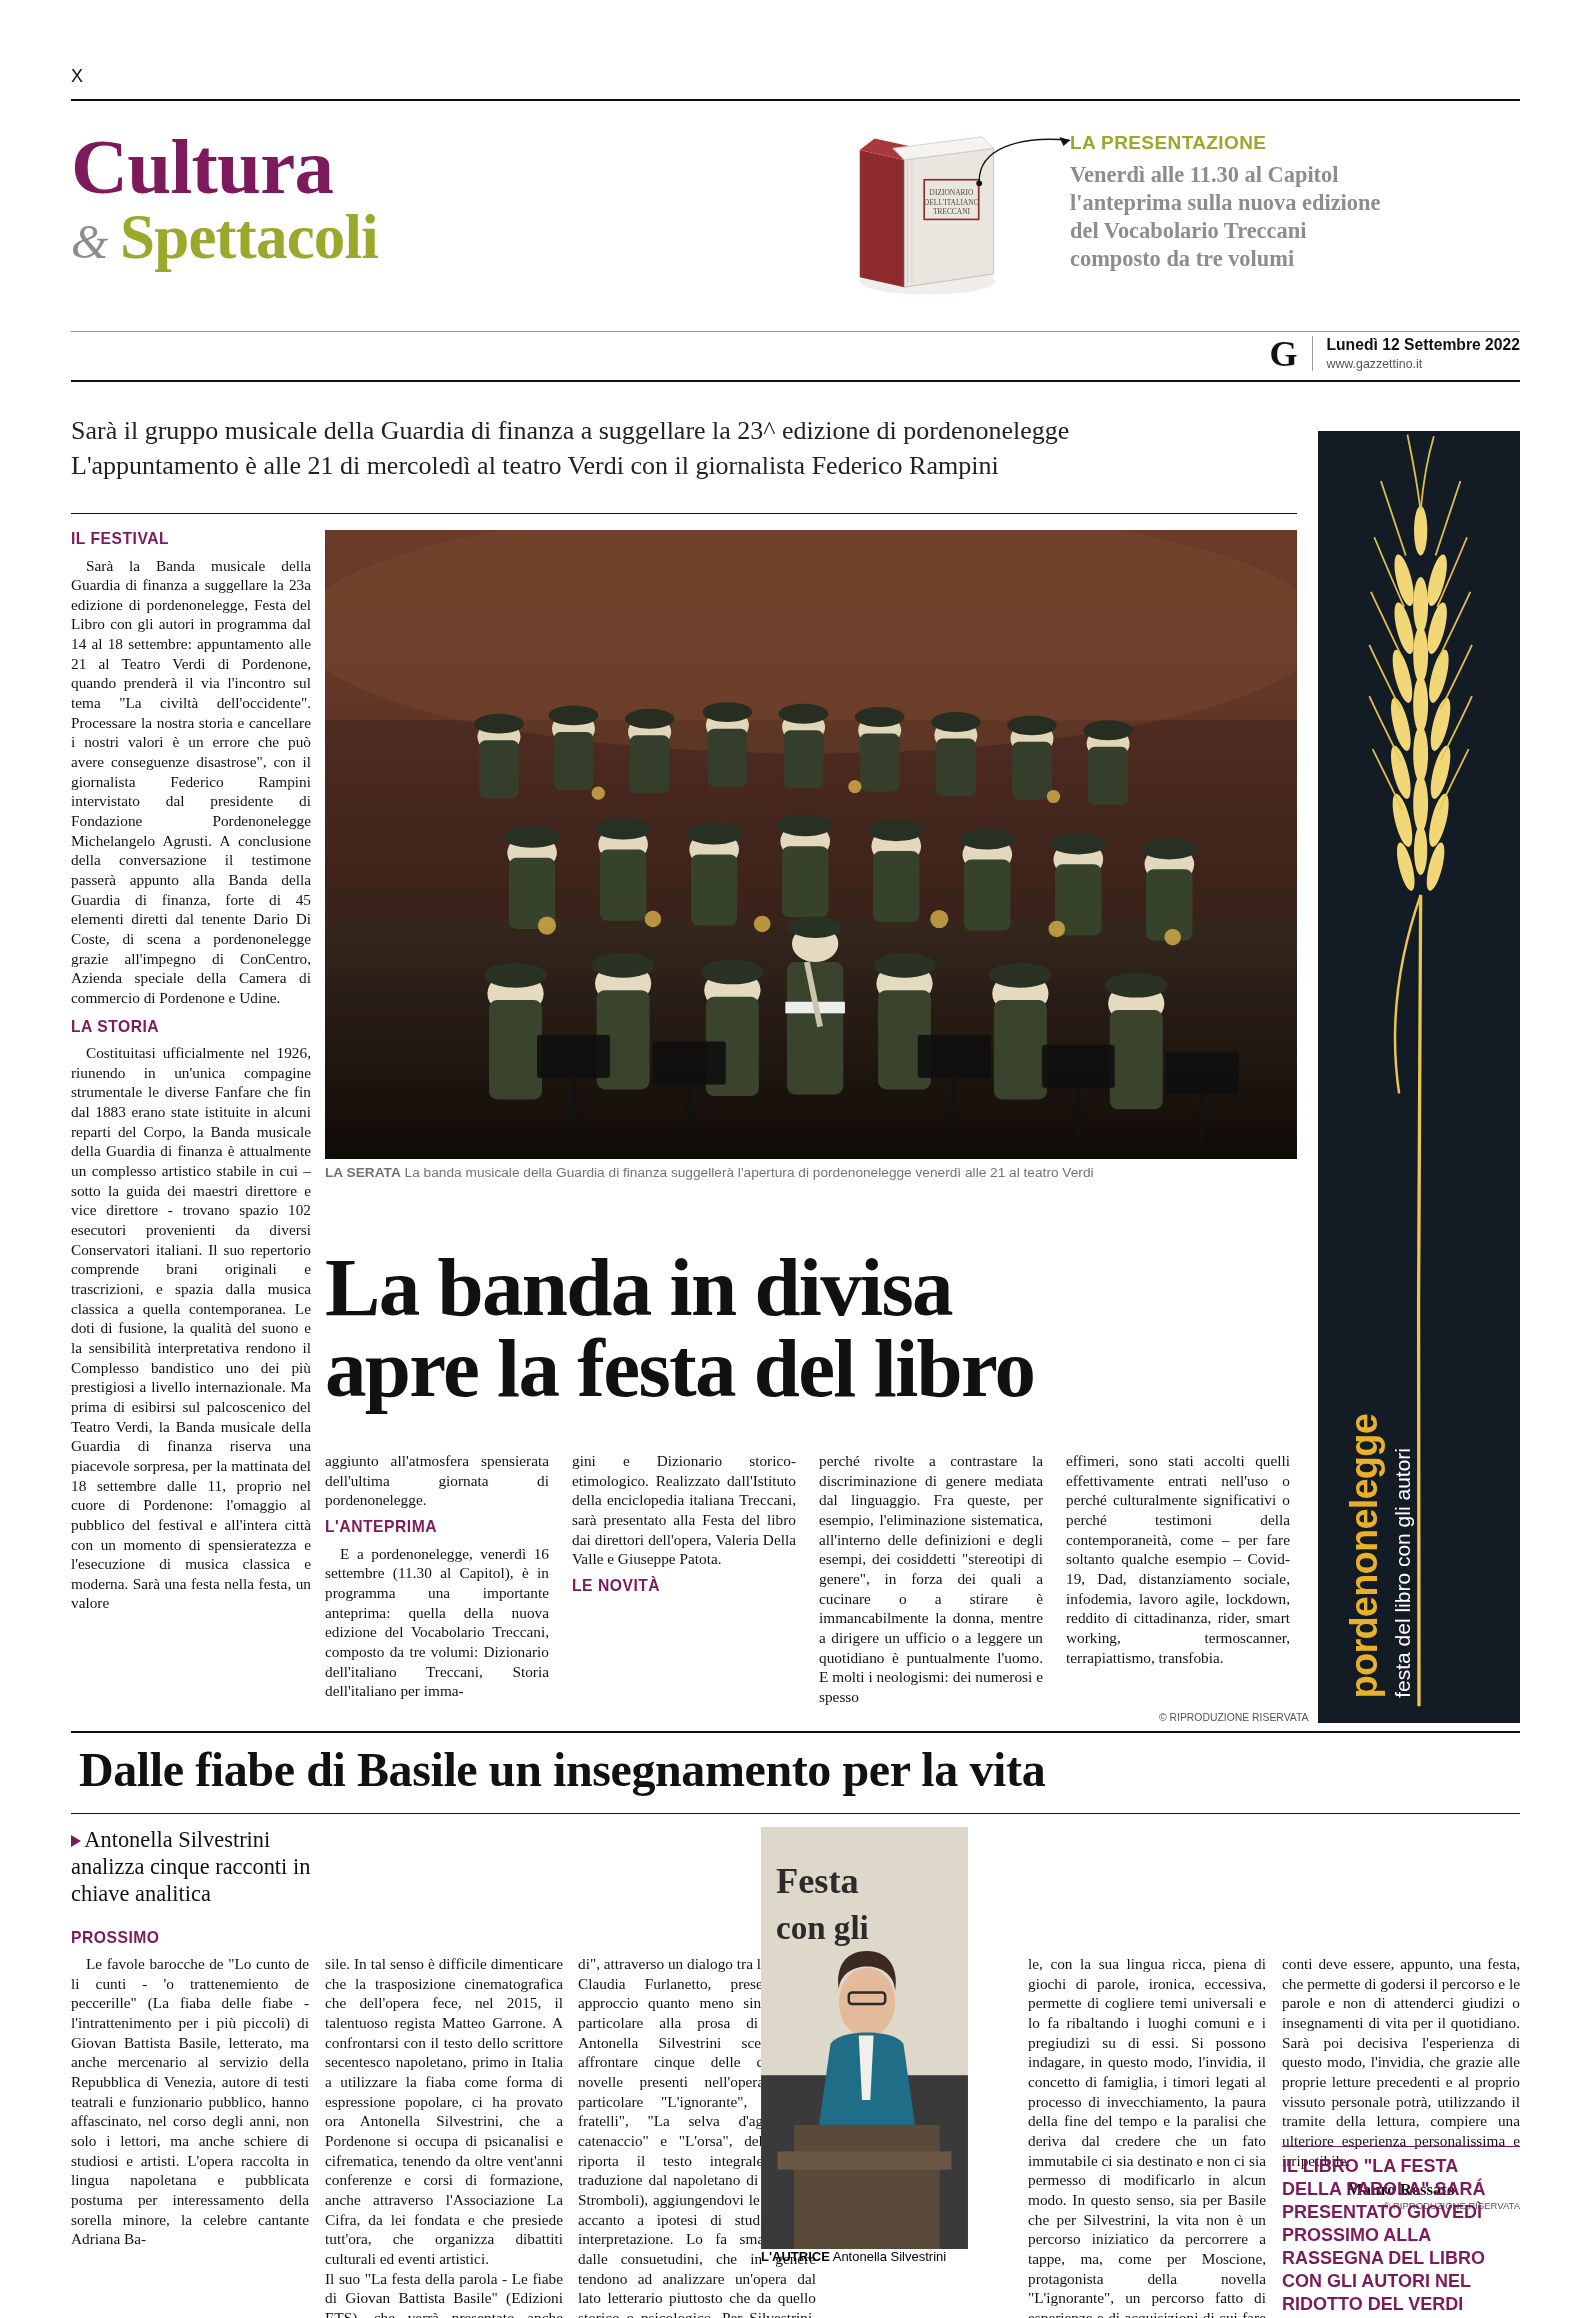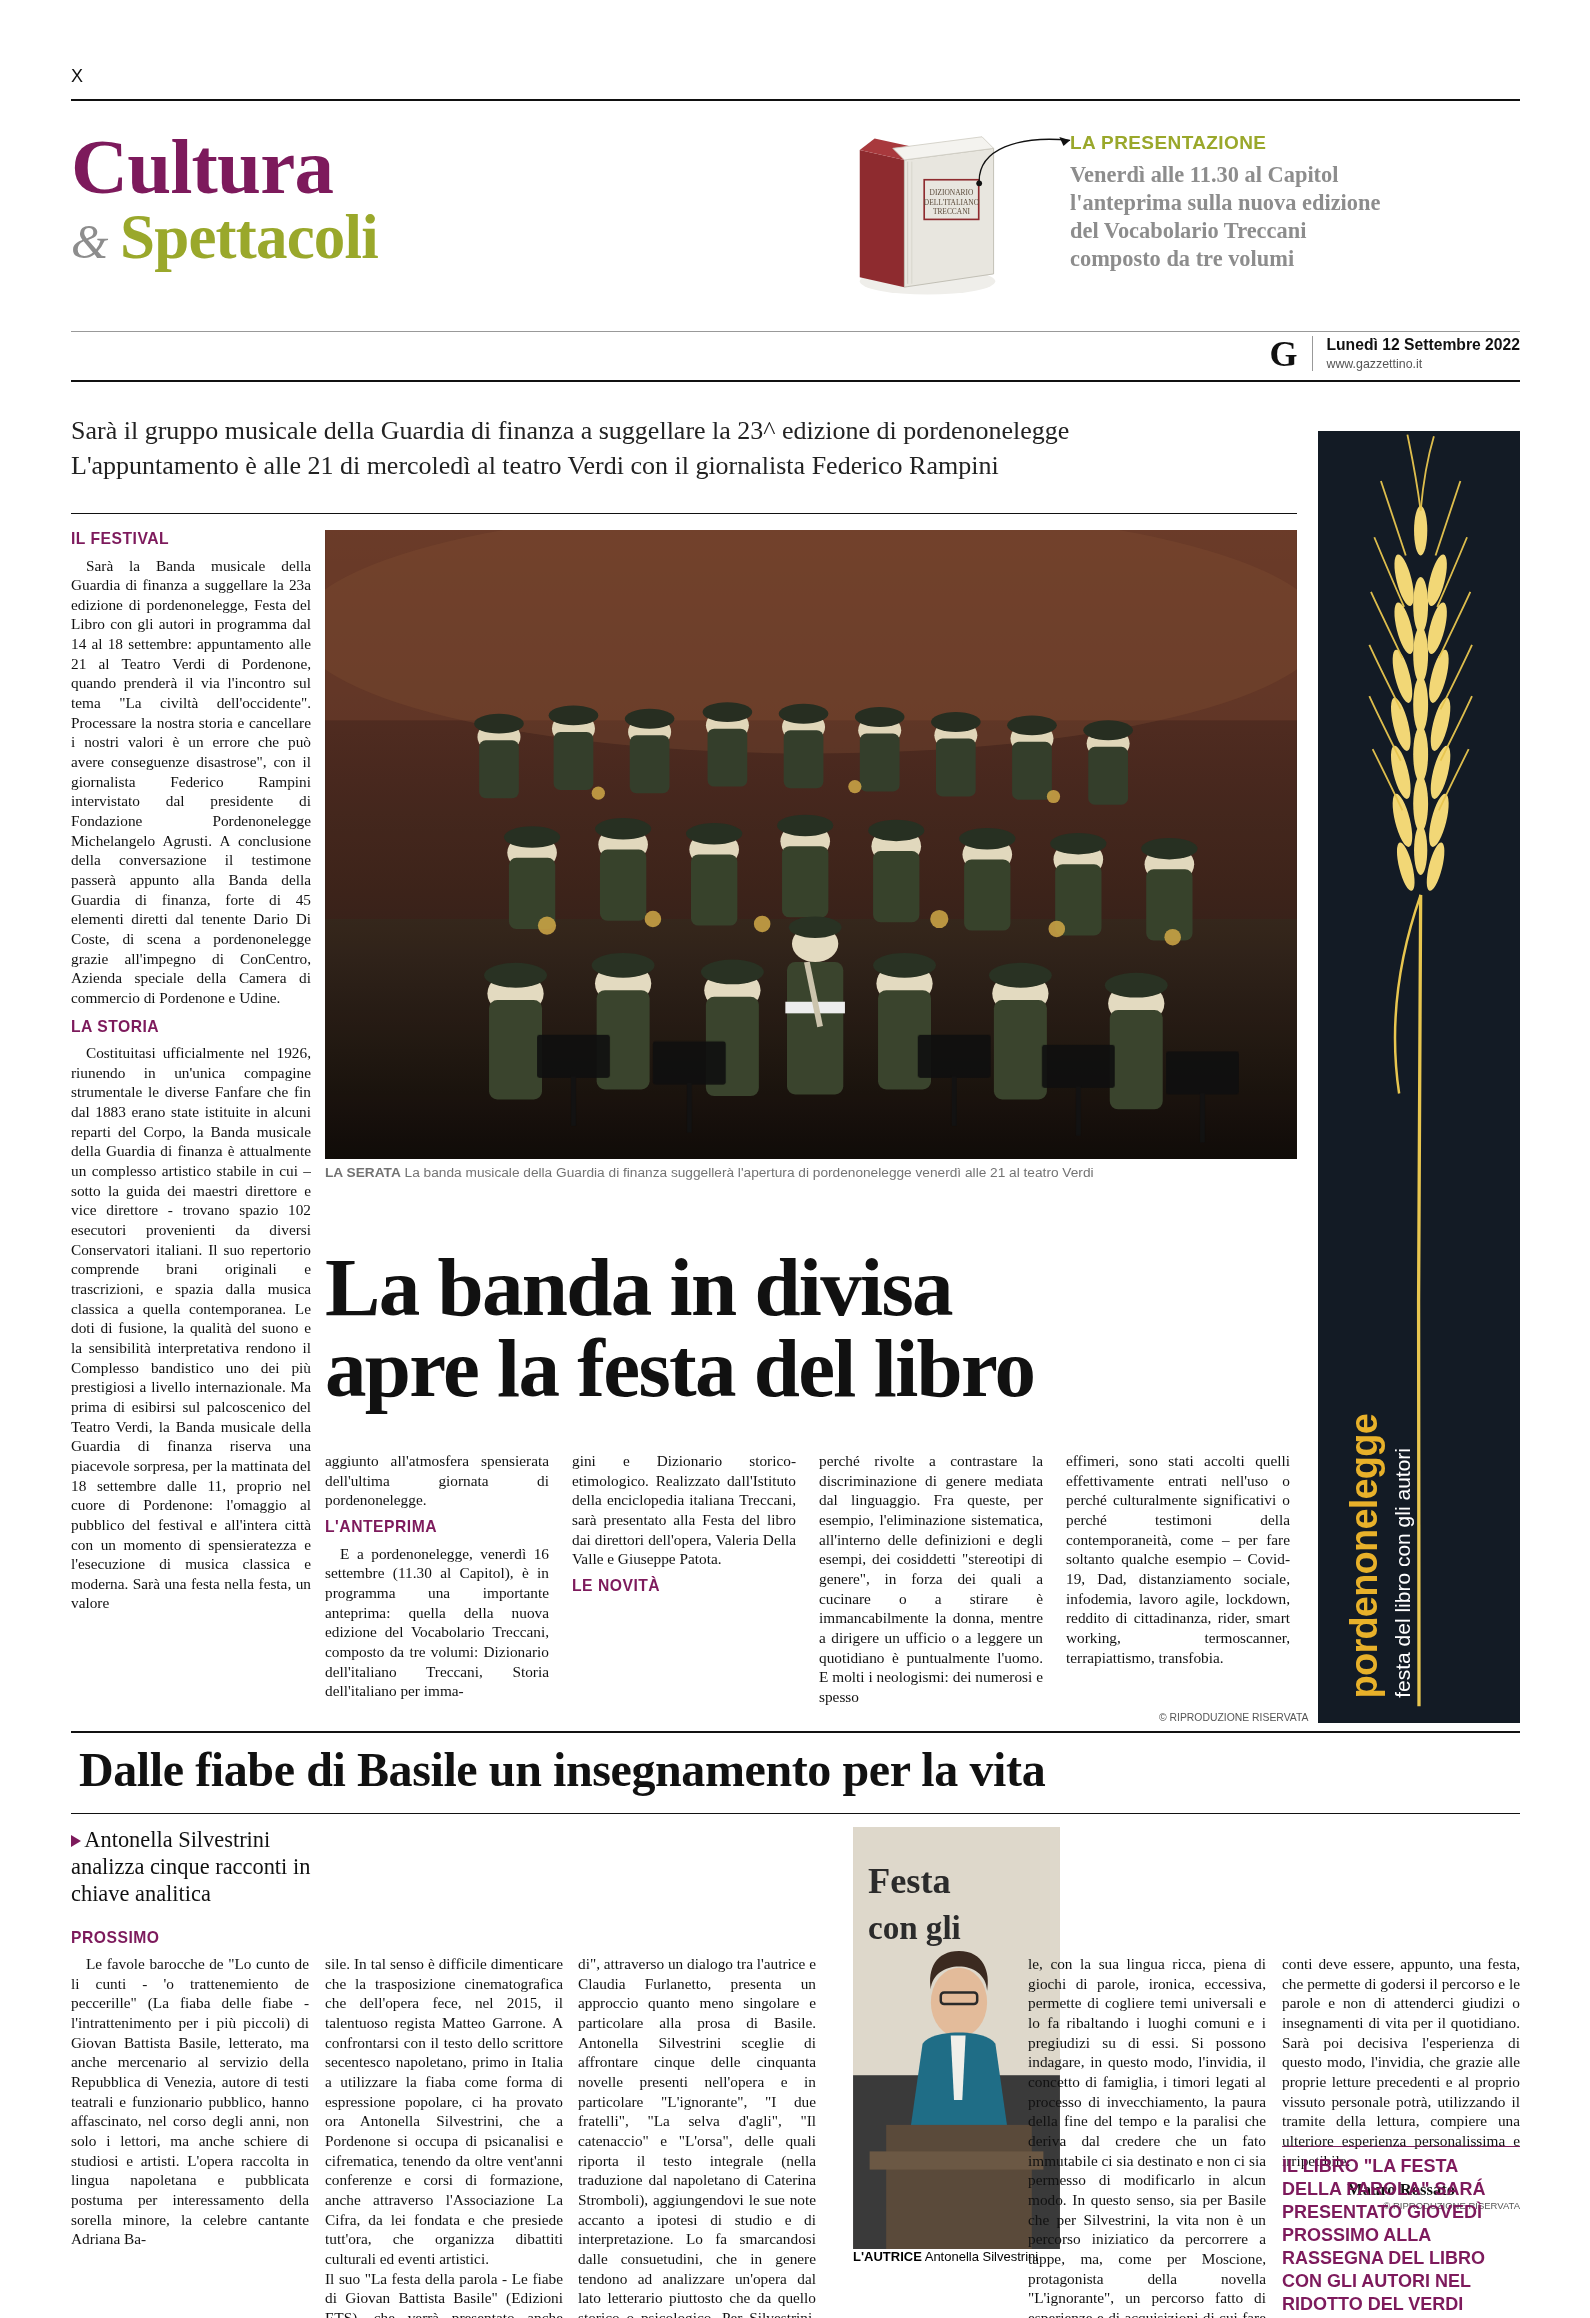--- a/index.html
+++ b/index.html
@@ -312,21 +312,21 @@
     width:238px;
   }
   .bcol-b.c1{left:71px;}
   .bcol-b.c2{left:325px;}
   .bcol-b.c3{left:578px;}
   .bcol-b.c5{left:1028px;}
   .bcol-b.c6{left:1282px;width:238px;}
 
   .photo2-wrap{
     position:absolute;
-    left:853px; top:1827px;
+    left:761px; top:1827px;
     width:206px;
   }
   .photo2{
     width:207px;height:422px;
     position:relative;overflow:hidden;background:#cfc9bf;
   }
   .photo2-caption{
     font-family:"Liberation Sans", sans-serif;
     font-size:13px;
     color:#000000;

